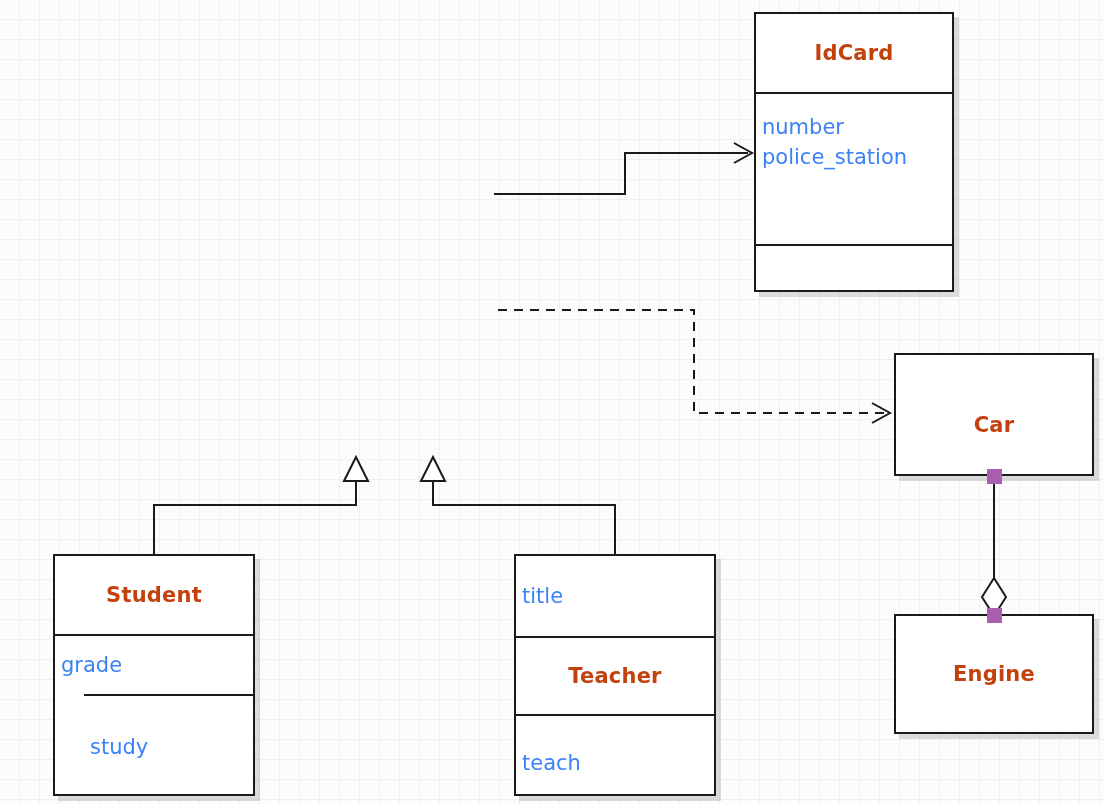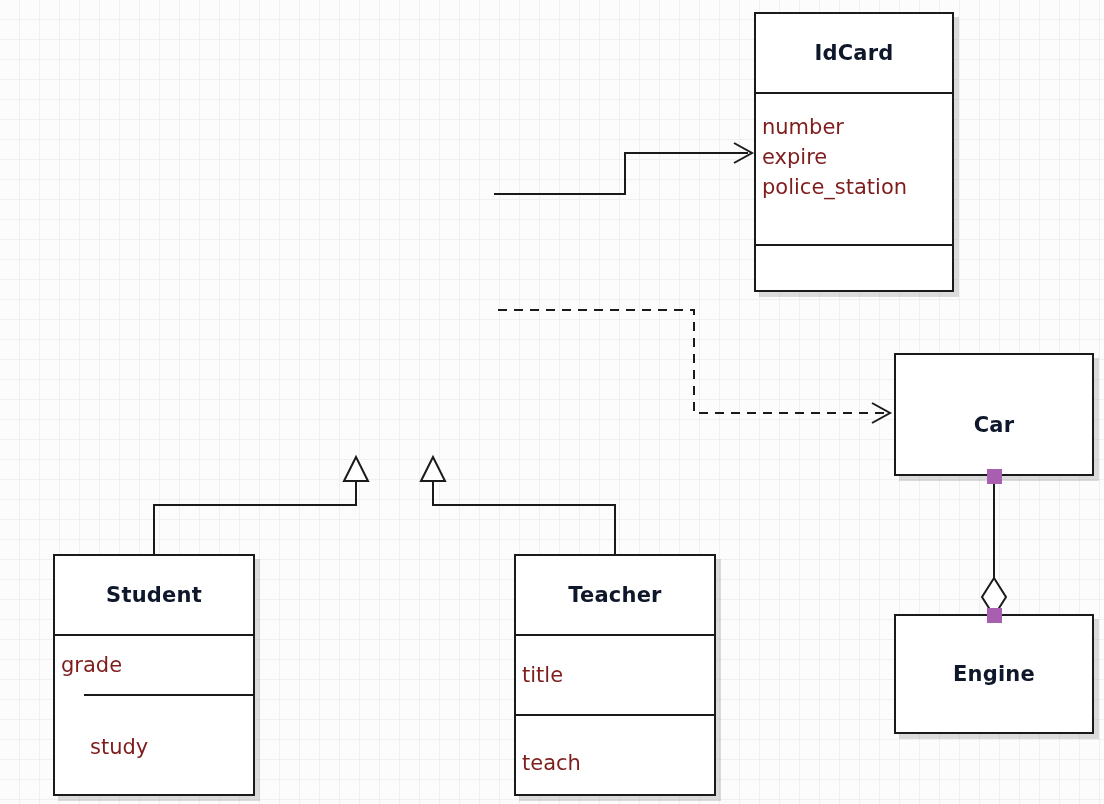--- a/index.html
+++ b/index.html
@@ -36,30 +36,30 @@
   }
   .compartment + .compartment {
     border-top: 2px solid #1a1a1a;
   }
   .cls-title {
     display: flex;
     align-items: center;
     justify-content: center;
     font-weight: bold;
     font-size: 21px;
-    color: #0f172a;
+    color: #c2410c;
     letter-spacing: 0.2px;
   }
   .cls-members {
     padding: 6px 0 0 6px;
   }
   .member {
     font-size: 21px;
     line-height: 30px;
-    color: #7f1d1d;
+    color: #3b82f6;
     white-space: nowrap;
   }
   .cls-members.pad-mid {
     display: flex;
     align-items: center;
     padding: 0 0 0 6px;
   }
 
   
   .edge-layer {
@@ -119,41 +119,40 @@
       <path class="ln" d="M 994 476 L 994 615"></path>
       <polygon class="diamond-hollow" points="994,578 1006,597 994,616 982,597"></polygon>
     </g>
   </svg>
 
 
   <div class="uml-class" style="left:754px; top:12px; width:200px; height:280px;">
     <div class="compartment cls-title" style="height:78px;">IdCard</div>
     <div class="compartment cls-members" style="height:152px; padding-top:18px;">
       <div class="member">number</div>
-      <div class="member">expire</div>
       <div class="member">police_station</div>
     </div>
     <div class="compartment cls-members" style="height:46px;"></div>
   </div>
 
   <div class="uml-class" style="left:53px; top:554px; width:202px; height:242px;">
     <div class="compartment cls-title" style="height:78px;">Student</div>
     <div class="compartment cls-members pad-mid" style="height:60px;">
       <div class="member">grade</div>
     </div>
     <div class="compartment cls-members pad-mid" style="height:104px;margin-left:29px;">
       <div class="member">study</div>
     </div>
   </div>
 
   <div class="uml-class" style="left:514px; top:554px; width:202px; height:242px;">
-    <div class="compartment cls-title" style="height:78px;">Teacher</div>
     <div class="compartment cls-members pad-mid" style="height:80px;">
       <div class="member">title</div>
     </div>
+    <div class="compartment cls-title" style="height:78px;">Teacher</div>
     <div class="compartment cls-members pad-mid" style="height:96px;">
       <div class="member">teach</div>
     </div>
   </div>
 
   <div class="uml-class" style="left:894px; top:353px; width:200px; height:123px;">
     <div class="compartment cls-title" style="height:139px;">Car</div>
   </div>
 
   <div class="uml-class" style="left:894px; top:614px; width:200px; height:120px;">

